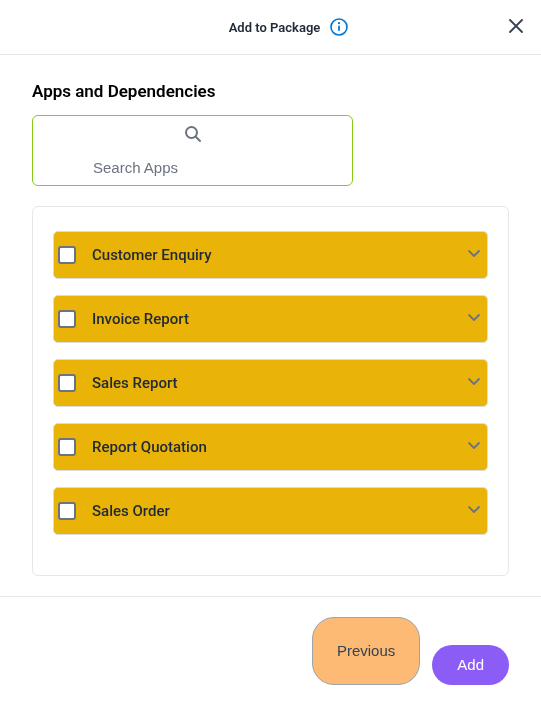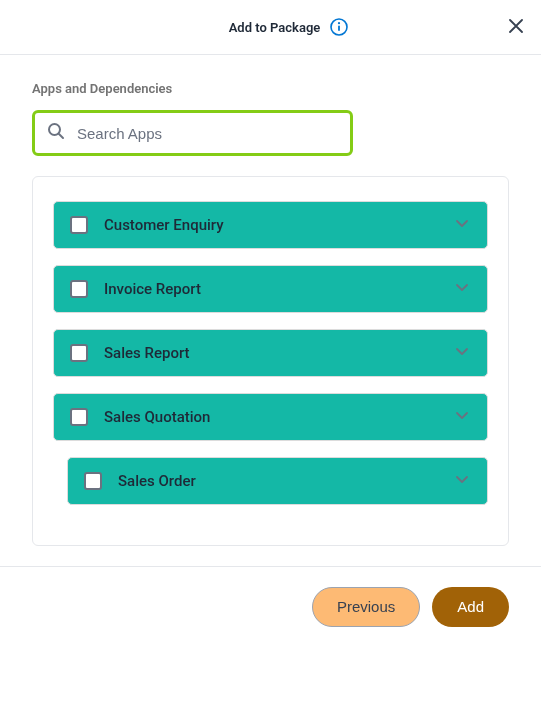--- a/index.html
+++ b/index.html
@@ -49,34 +49,35 @@
       width: 18px;
       height: 18px;
       display: inline-flex;
       align-items: center;
       justify-content: center;
     }
     .content {
       padding: 26px 32px 0 32px;
     }
     .section-title {
-      font-size: 13px;
+      font-size: 17px;
       font-weight: 600;
-      color: #737373;
+      color: #000000;
       margin-bottom: 14px;
     }
     .search-box {
       display: flex;
       align-items: center;
-      border: 3px solid #84cc16;
+      border: 1px solid #84cc16;
       border-radius: 6px;
       padding: 9px 12px;
       width: 321px;
       gap: 12px;
       margin-bottom: 20px;
+      flex-direction: column;
     }
     .search-box svg {
       flex-shrink: 0;
     }
     .search-input {
       border: none;
       outline: none;
       flex: 1;
       font-size: 15px;
       color: #374151;
@@ -85,30 +86,29 @@
       color: #6b7280;
     }
     .apps-container {
       border: 1px solid #e5e7eb;
       border-radius: 6px;
       padding: 24px 20px 40px 20px;
     }
     .app-row {
       display: flex;
       align-items: center;
-      background: #14b8a6;
+      background: #eab308;
       border: 1px solid #dcdcdc;
       border-radius: 5px;
-      padding: 12px 16px;
+      padding: 12px 4px;
       margin-bottom: 16px;
       gap: 16px;
     }
     .app-row:last-child {
       margin-bottom: 0;
-      margin-left: 14px;
     }
     .checkbox {
       width: 18px;
       height: 18px;
       border: 2px solid #6b7280;
       border-radius: 3px;
       background: #ffffff;
       cursor: pointer;
       flex-shrink: 0;
     }
@@ -138,22 +138,23 @@
       cursor: pointer;
       border: 1px solid transparent;
       line-height: 1.2;
     }
     .btn-secondary {
       background: #fdba74;
       color: #374151;
       border-color: #9ca3af;
     }
     .btn-primary {
-      background: #a16207;
+      background: #8b5cf6;
       color: #ffffff;
+      margin-top: 28px;
     }
   </style>
 </head>
 <body>
 
 <div class="modal-header">
   <div class="modal-title">
     <span>Add to Package</span>
     <span class="info-icon">
       <svg width="18" height="18" viewBox="0 0 18 18" fill="none">
@@ -212,21 +213,21 @@
       <div class="app-label">Sales Report</div>
       <span class="chevron">
         <svg width="18" height="18" viewBox="0 0 18 18" fill="none">
           <path d="M4 7 L9 12 L14 7" stroke="#6b7280" stroke-width="1.8" stroke-linecap="round" stroke-linejoin="round"></path>
         </svg>
       </span>
     </div>
 
     <div class="app-row">
       <div class="checkbox"></div>
-      <div class="app-label">Sales Quotation</div>
+      <div class="app-label">Report Quotation</div>
       <span class="chevron">
         <svg width="18" height="18" viewBox="0 0 18 18" fill="none">
           <path d="M4 7 L9 12 L14 7" stroke="#6b7280" stroke-width="1.8" stroke-linecap="round" stroke-linejoin="round"></path>
         </svg>
       </span>
     </div>
 
 
     <div class="app-row">
       <div class="checkbox"></div>

